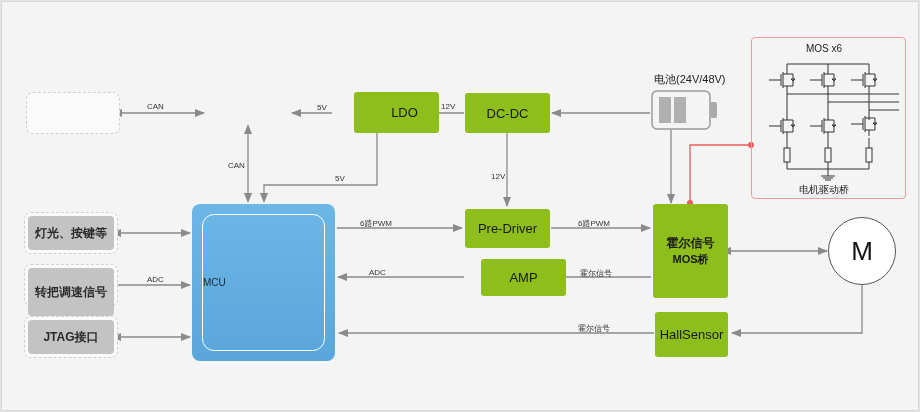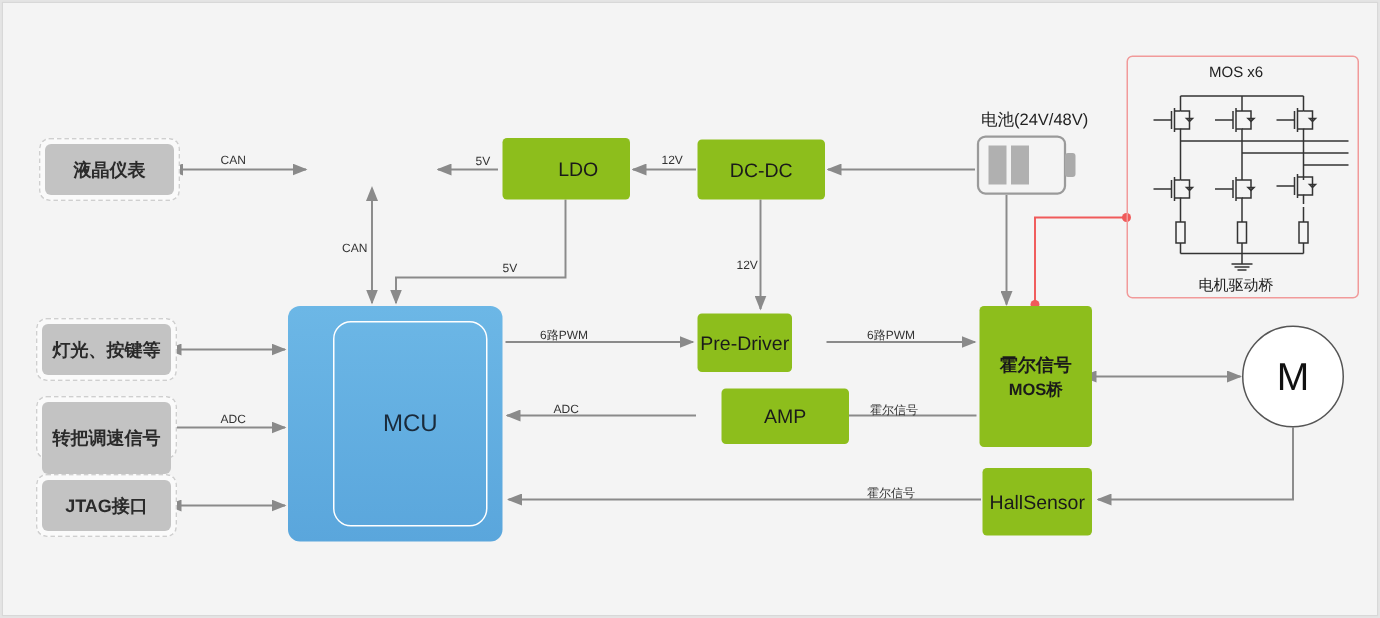--- a/index.html
+++ b/index.html
@@ -4,21 +4,21 @@
 <style>
   html, body { margin: 0; padding: 0; }
   body { width: 920px; height: 412px; background: #e4e4e4; font-family: "Liberation Sans", "DejaVu Sans", sans-serif; }
   #canvas { position: relative; width: 916px; height: 408px; margin: 1px 0 0 1px; background: #f4f4f4; border: 1px solid #d8d8d8; overflow: hidden; }
   svg.wires { position: absolute; left: 0; top: 0; width: 916px; height: 408px; }
   .box { position: absolute; display: flex; align-items: center; justify-content: center; text-align: center; box-sizing: border-box; }
   .green { background: #8dbe1c; border-radius: 3px; color: #1a1a1a; font-size: 13px; }
   .gray-wrap { position: absolute; border: 1.5px dashed #cfcfcf; border-radius: 7px; background: #fafafa; box-sizing: border-box; }
   .gray { background: #c3c3c3; border-radius: 4px; color: #2a2a2a; font-size: 12px; font-weight: bold; }
   .mcu { position: absolute; left: 190px; top: 202px; width: 143px; height: 157px; background: linear-gradient(#6cb7e6, #5aa6dc); border-radius: 8px; }
-  .mcu-inner { position: absolute; left: 10px; top: 10px; right: 10px; bottom: 10px; border: 1.5px solid #ffffff; border-radius: 12px; display: flex; align-items: center; justify-content: center; color: #1a2a3a; font-size: 16px; margin-left: 20px; }
+  .mcu-inner { position: absolute; left: 10px; top: 10px; right: 10px; bottom: 10px; border: 1.5px solid #ffffff; border-radius: 12px; display: flex; align-items: center; color: #1a2a3a; font-size: 10px; }
   .lbl { position: absolute; font-size: 8px; color: #333; white-space: nowrap; }
   .motor { position: absolute; left: 826px; top: 215px; width: 68px; height: 68px; border: 1.2px solid #555; border-radius: 50%; background: #fff; display: flex; align-items: center; justify-content: center; font-size: 26px; color: #111; box-sizing: border-box; }
   .mos-panel { position: absolute; left: 749px; top: 35px; width: 155px; height: 162px; border: 1.3px solid #f19a9a; border-radius: 4px; box-sizing: border-box; }
   .battery-label { position: absolute; left: 652px; top: 70px; font-size: 11px; color: #222; }
 </style>
 </head>
 <body>
 
 <div id="canvas">
   <svg class="wires" viewBox="0 0 916 408">
@@ -122,46 +122,43 @@
       </g>
       <use href="#mosT" x="41" y="0"></use>
       <use href="#mosT" x="82" y="0"></use>
       <use href="#mosT" x="0" y="46"></use>
       <use href="#mosT" x="41" y="46"></use>
       <use href="#mosT" x="82" y="44"></use>
     </g>
   </svg>
 
   <div class="gray-wrap" style="left:24px;top:90px;width:94px;height:42px;"></div>
-  <div class="box gray" style="left:28px;top:94px;width:86px;height:34px;">
-      <span>液晶仪表</span>
-    </div>
 
   <div class="gray-wrap" style="left:22px;top:210px;width:94px;height:42px;"></div>
   <div class="box gray" style="left:26px;top:214px;width:86px;height:34px;font-family:Liberation Serif, serif;">
       <span>灯光、按键等</span>
     </div>
 
   <div class="gray-wrap" style="left:22px;top:262px;width:94px;height:42px;"></div>
   <div class="box gray" style="left:26px;top:266px;width:86px;height:48px;">
       <span>转把调速信号</span>
     </div>
 
   <div class="gray-wrap" style="left:22px;top:314px;width:94px;height:42px;"></div>
   <div class="box gray" style="left:26px;top:318px;width:86px;height:34px;">
       <span>JTAG接口</span>
     </div>
 
-  <div class="box green" style="left:333px;top:90px;width:85px;height:41px;padding-left:16px;">
+  <div class="box green" style="left:352px;top:90px;width:85px;height:41px;padding-left:16px;">
       <span>LDO</span>
     </div>
   <div class="box green" style="left:463px;top:91px;width:85px;height:40px;">
       <span>DC-DC</span>
     </div>
-  <div class="box green" style="left:463px;top:207px;width:63px;height:39px;">
+  <div class="box green" style="left:463px;top:207px;width:85px;height:39px;">
       <span>Pre-Driver</span>
     </div>
   <div class="box green" style="left:463px;top:257px;width:85px;height:37px;margin-left:16px;">
       <span>AMP</span>
     </div>
   <div class="box green" style="left:651px;top:202px;width:75px;height:94px;flex-direction:column;font-size:12px;font-weight:bold;">
     <span>霍尔信号</span>
     <span style="font-size:11px;">MOS桥</span>
   </div>
   <div class="box green" style="left:653px;top:310px;width:73px;height:45px;">

